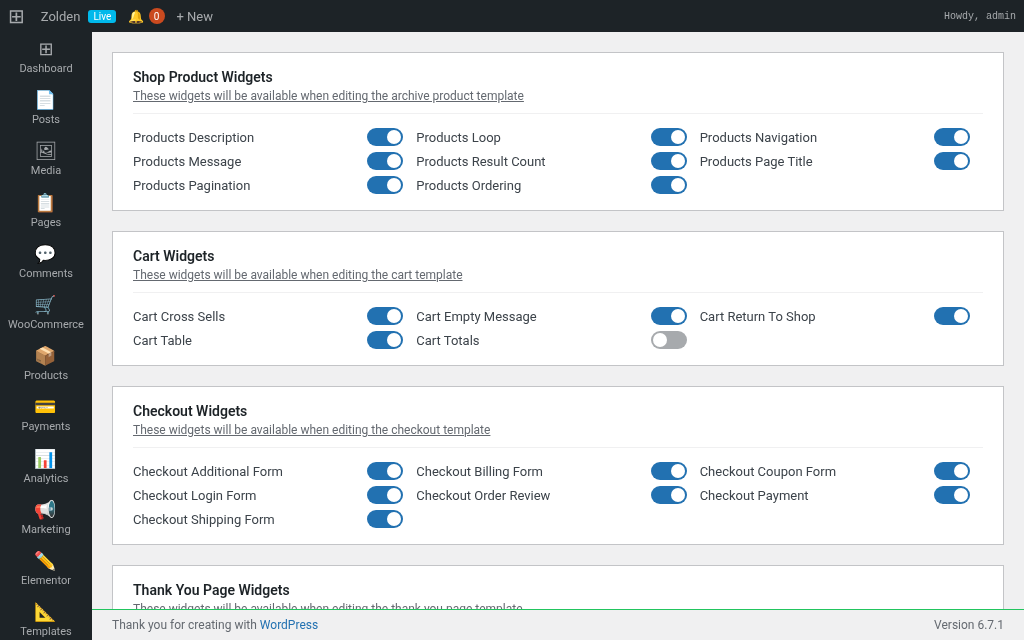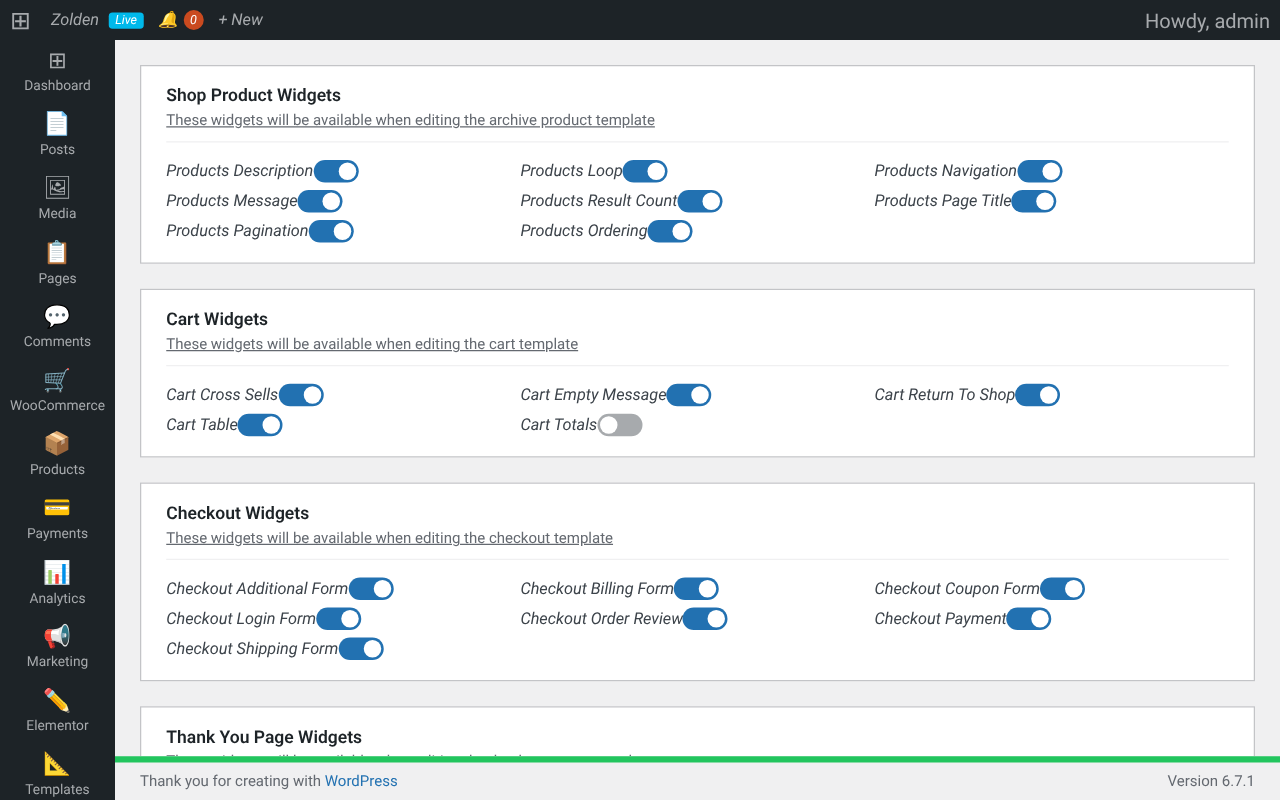--- a/index.html
+++ b/index.html
@@ -5,27 +5,27 @@
     * { margin: 0; padding: 0; box-sizing: border-box; }
     body { font-family: -apple-system, BlinkMacSystemFont, "Segoe UI", Roboto, sans-serif; font-size: 13px; background: #f0f0f1; color: #3c434a; }
 
     
     .top-bar {
       position: fixed; top: 0; left: 0; right: 0; height: 32px;
       background: #1d2327; display: flex; align-items: center;
       padding: 0 8px; z-index: 1000; color: #a7aaad;
     }
     .top-bar-left { display: flex; align-items: center; gap: 12px; flex: 1; }
-    .top-bar-right { color: #a7aaad; font-size: 16px; }
+    .top-bar-right { color: #a7aaad; font-size: 10px; font-family: Liberation Mono, monospace; }
     .wp-logo { color: #a7aaad; font-size: 20px; margin-right: 4px; }
     .live-badge {
       background: #00b9eb; color: #fff; font-size: 10px; padding: 1px 5px;
       border-radius: 3px; margin-left: 4px;
     }
-    .top-bar-item { color: #a7aaad; font-size: 13px; display: flex; align-items: center; gap: 4px; font-style: italic; }
+    .top-bar-item { color: #a7aaad; font-size: 13px; display: flex; align-items: center; gap: 4px; }
     .notif-bubble {
       background: #ca4a1f; color: #fff; border-radius: 50%; width: 16px; height: 16px;
       display: flex; align-items: center; justify-content: center; font-size: 10px;
     }
     .new-btn { color: #a7aaad; font-size: 13px; }
 
     
     .sidebar {
       position: fixed; top: 32px; left: 0; bottom: 0; width: 92px;
       background: #1d2327; overflow-y: auto; z-index: 900;
@@ -71,29 +71,28 @@
       border-radius: 50%; background: #fff;
       transition: left 0.2s;
     }
     .toggle-track:not(.off) .toggle-thumb { left: 20px; }
     .toggle-track.off .toggle-thumb { left: 2px; }
 
     .widget-col {
       display: flex; flex-direction: column; gap: 6px;
     }
     .widget-item {
-      display: flex; align-items: center; 
+      display: flex; align-items: center; justify-content: space-between;
       padding-right: 13px;
-      font-style: italic;
     }
 
     
     .footer-bar {
       position: fixed; bottom: 0; left: 92px; right: 0;
-      background: #f0f0f1; border-top: 5px solid #22c55e;
+      background: #f0f0f1; border-top: 1px solid #22c55e;
       padding: 8px 20px; font-size: 12px; color: #646970;
       display: flex; justify-content: space-between;
     }
     .footer-bar a { color: #2271b1; text-decoration: none; }
   </style>
 </head>
 <body>
 
 <div class="top-bar">
   <div class="top-bar-left">

